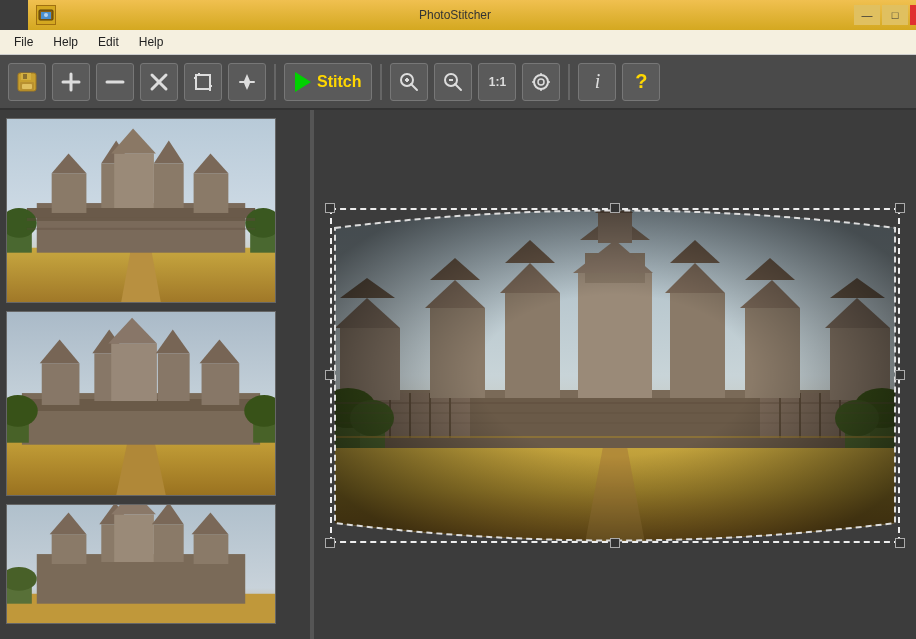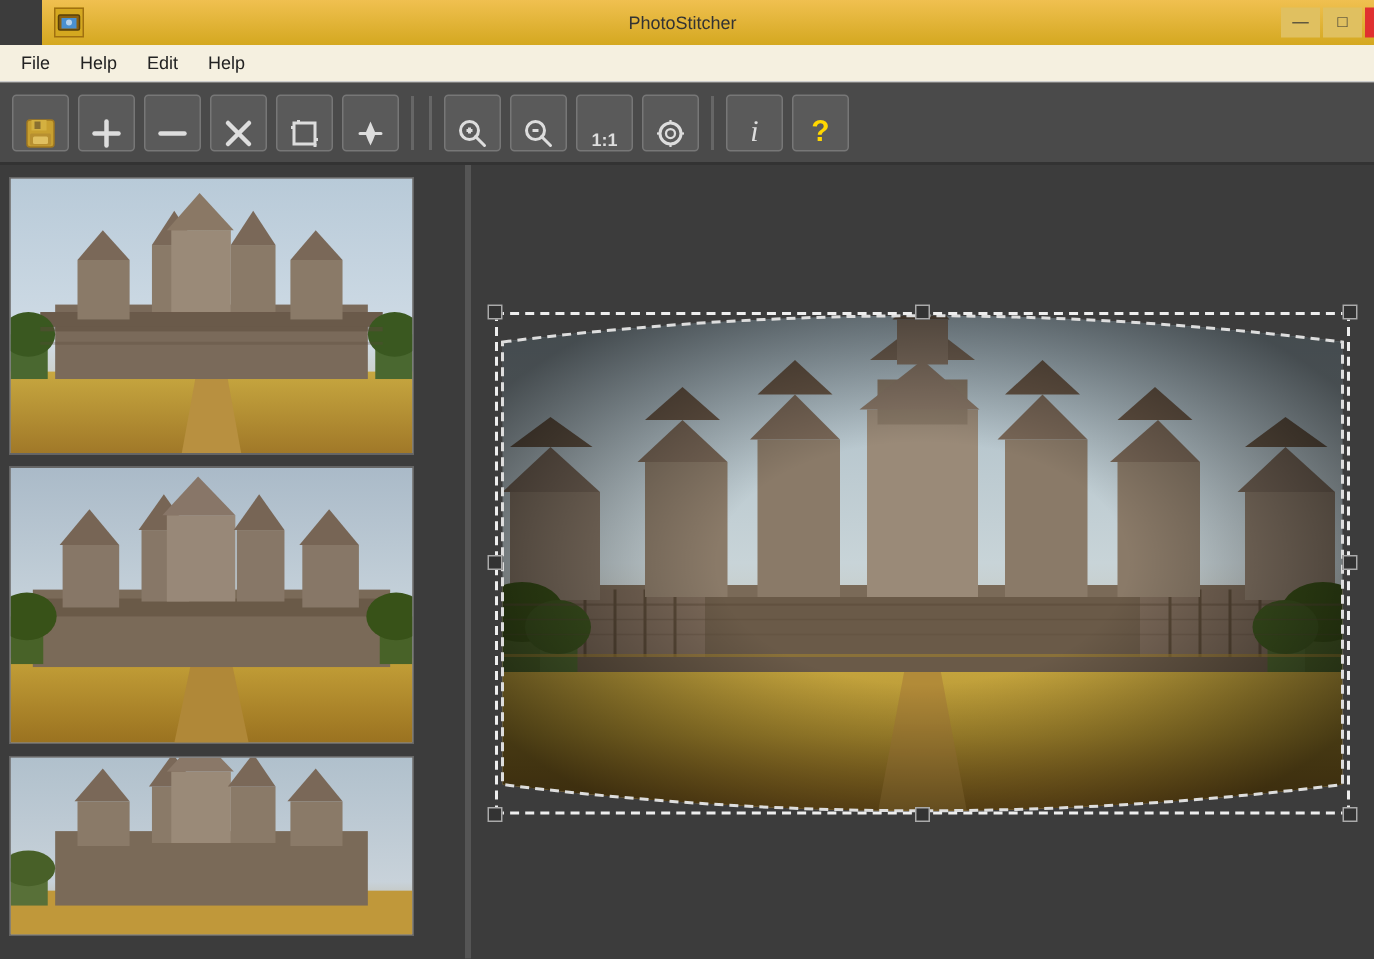--- a/index.html
+++ b/index.html
@@ -85,21 +85,21 @@
       gap: 6px;
       border-bottom: 2px solid #333;
     }
     .tool-btn {
       width: 38px;
       height: 38px;
       background: #5a5a5a;
       border: 1px solid #777;
       border-radius: 3px;
       display: flex;
-      align-items: flex-end;
+      align-items: center;
       justify-content: center;
       cursor: pointer;
       font-size: 18px;
       color: #ddd;
     }
     .tool-sep {
       width: 2px;
       height: 36px;
       background: #666;
       margin: 0 2px;
@@ -300,20 +300,24 @@
       <line x1="18" y1="20" x2="18" y2="18" stroke="#ddd" stroke-width="2"></line>
       <line x1="20" y1="15" x2="18" y2="15" stroke="#ddd" stroke-width="2"></line>
     </svg>
   </div>
   <div class="tool-btn" title="Fill">
     <svg width="22" height="22" viewBox="0 0 22 22">
       <path d="M11 3 L8 10 L4 10 Q3 10 3 11 Q3 12 4 12 L8 12 Q9 15 11 19 Q13 15 14 12 L18 12 Q19 12 19 11 Q19 10 18 10 L14 10 Z" fill="#ddd"></path>
     </svg>
   </div>
   <div class="tool-sep"></div>
+  <div id="stitch-btn">
+    <div class="play-triangle"></div>
+    <span id="stitch-label">Stitch</span>
+  </div>
   <div class="tool-sep"></div>
   <div class="tool-btn" title="Zoom In">
     <svg width="22" height="22" viewBox="0 0 22 22">
       <circle cx="9" cy="9" r="6" fill="none" stroke="#ddd" stroke-width="2"></circle>
       <line x1="7" y1="9" x2="11" y2="9" stroke="#ddd" stroke-width="2"></line>
       <line x1="9" y1="7" x2="9" y2="11" stroke="#ddd" stroke-width="2"></line>
       <line x1="13" y1="13" x2="19" y2="19" stroke="#ddd" stroke-width="2" stroke-linecap="round"></line>
     </svg>
   </div>
   <div class="tool-btn" title="Zoom Out">

